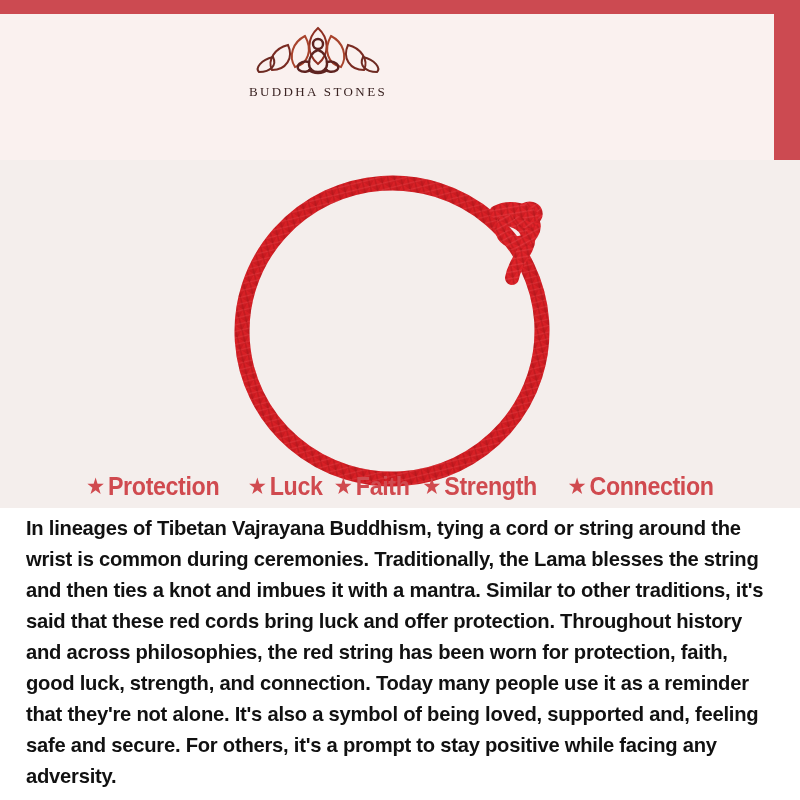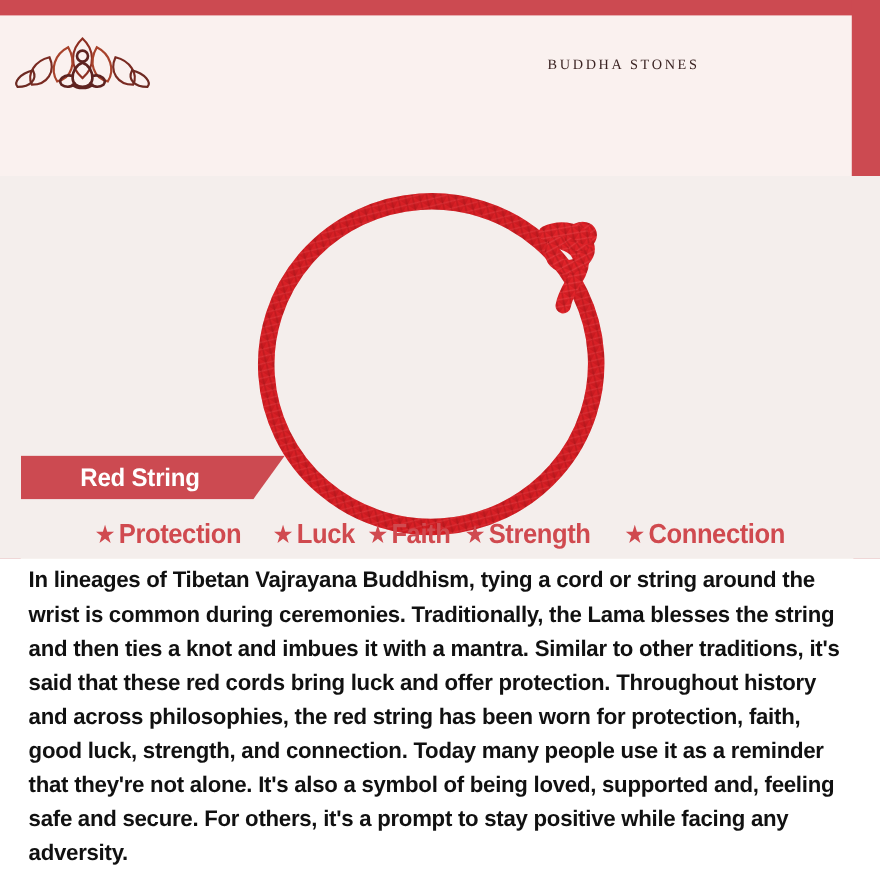--- a/index.html
+++ b/index.html
@@ -16,21 +16,21 @@
     position:absolute;right:0;top:0;width:26px;height:610px;background:#cc4a51;
     clip-path:polygon(0 0,100% 0,100% 100%,0 82%);
   }
   .left-strip{
     position:absolute;left:0;top:386px;width:19px;height:414px;background:#cc4a51;
     clip-path:polygon(0 4%,100% 0,100% 100%,0 100%);
   }
 
   
   .logo{position:absolute;left:0;top:16px;width:636px;height:84px;
-        display:flex;align-items:center;justify-content:space-between;}
+        display:flex;flex-direction:column;align-items:center;justify-content:flex-end;}
   .logo svg{display:block;}
   .logo-word{
     margin-top:2px;font-family:"Liberation Serif","DejaVu Serif",serif;
     font-size:13px;letter-spacing:2.4px;color:#3a2322;font-weight:400;
   }
 
   
   .title-wrap{
     position:absolute;left:150px;top:103px;width:500px;height:52px;
     background:#fcf6f4;display:flex;align-items:center;justify-content:center;
@@ -133,23 +133,20 @@
       </defs>
       <ellipse cx="196" cy="165" rx="150" ry="148" fill="none" stroke="url(#braid)" stroke-width="15" transform="rotate(-4 196 165)"></ellipse>
       <ellipse cx="196" cy="165" rx="150" ry="148" fill="none" stroke="#b9171d" stroke-width="15" opacity=".18" transform="rotate(-4 196 165)"></ellipse>
       <path d="M315 54 C330 58, 336 70, 330 82 C325 92, 318 100, 316 112" fill="none" stroke="url(#braid)" stroke-width="14" stroke-linecap="round"></path>
       <ellipse cx="322" cy="62" rx="17" ry="14" fill="none" stroke="url(#braid)" stroke-width="12" transform="rotate(-18 322 62)"></ellipse>
       <ellipse cx="332" cy="49" rx="10" ry="8" fill="none" stroke="url(#braid)" stroke-width="10" transform="rotate(-25 332 49)"></ellipse>
       <path d="M300 46 C312 40, 326 42, 336 50" fill="none" stroke="url(#braid)" stroke-width="13" stroke-linecap="round"></path>
     </svg>
   </div>
 
-  <div class="label-banner">
-    <span class="txt">Red String</span>
-  </div>
 
   <div class="features">
     <div class="feat">
       <span class="star">★</span>
       <span class="name">Protection</span>
     </div>
     <div class="gap-wide"></div>
     <div class="feat">
       <span class="star">★</span>
       <span class="name">Luck</span>

